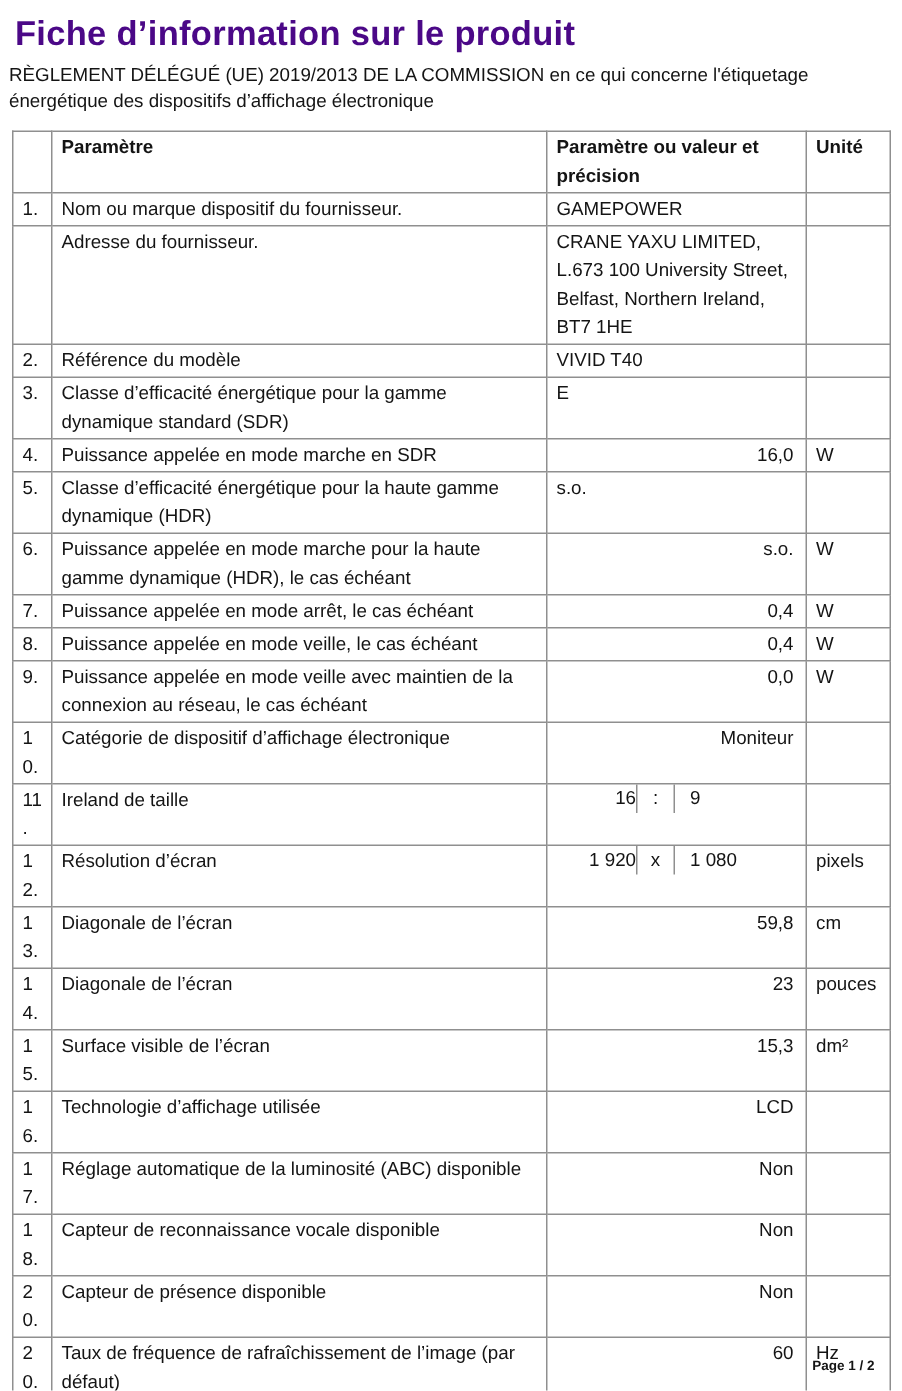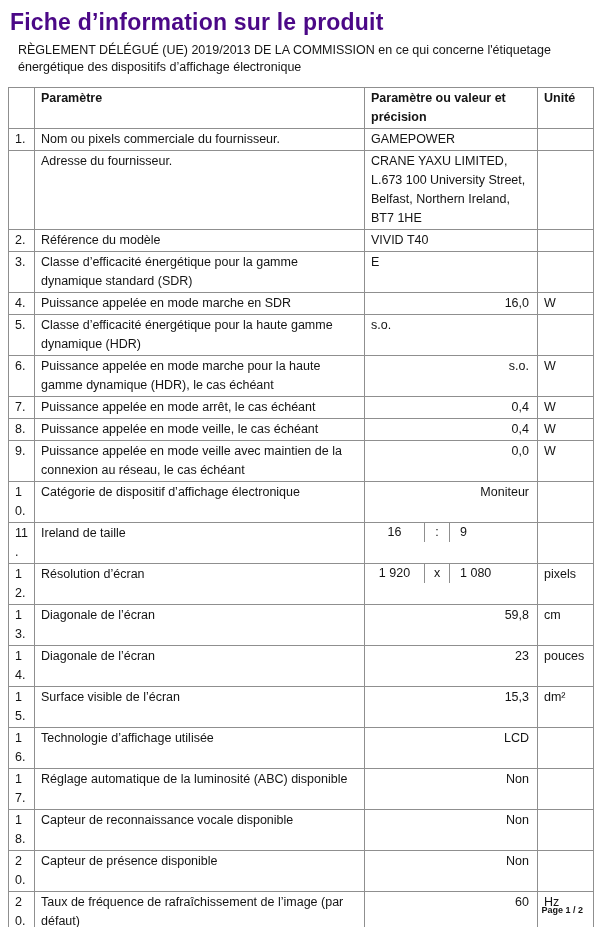--- a/index.html
+++ b/index.html
@@ -15,42 +15,42 @@
     font-family:"Liberation Sans","DejaVu Sans",sans-serif;
   }
   .page-title{
     color:var(--accent);
     font-size:23px;font-weight:700;
     padding:9px 10px 3px 10px;
     letter-spacing:0.2px;
   }
   .regulation{
     font-size:12.5px;line-height:17px;
-    padding:3px 12px 4px 18px;
+    padding:3px 12px 4px 6px;
   }
   table.fiche{
     border-collapse:collapse;table-layout:fixed;
     margin:7px 8px 0 8px;width:585px;
   }
   table.fiche th, table.fiche td{
     border:1px solid var(--border);
     font-size:12.5px;line-height:19px;
     vertical-align:top;
     padding:1px 6px 1px 6px;
     word-wrap:break-word;
   }
   th{font-weight:700;text-align:left;}
   td.num{padding-left:7px;padding-right:2px;}
   td.param{padding-left:6px;padding-right:8px;}
   td.val.left{text-align:left;margin-left:48px;}
   td.val.right{text-align:right;padding-right:8px;}
   td.unit{padding-left:6px;}
   td.val.split{padding:0;}
   .split-wrap{display:flex;width:100%;}
-  .split-a{flex:0 0 60px;text-align:center;border-right:1px solid var(--border);}
+  .split-a{flex:0 0 60px;text-align:right;border-right:1px solid var(--border);}
   .split-b{flex:0 0 25px;text-align:center;border-right:1px solid var(--border);}
   .split-c{flex:1 1 auto;text-align:left;padding-left:10px;}
   .page-footer{
     position:absolute;right:18px;bottom:12px;
     font-size:9px;font-weight:700;
   }
 </style>
 </head>
 <body>
 
@@ -67,21 +67,21 @@
   <tbody>
       <tr>
     <th class="num"></th>
     <th>Paramètre</th>
     <th>Paramètre ou valeur et précision</th>
     <th>Unité</th>
   </tr>
 
   <tr>
     <td class="num">1.</td>
-    <td class="param">Nom ou pixels commerciale du fournisseur.</td>
+    <td class="param">Nom ou marque dispositif du fournisseur.</td>
     <td class="val left">GAMEPOWER</td>
     <td class="unit"></td>
   </tr>
   <tr>
     <td class="num"></td>
     <td class="param">Adresse du fournisseur.</td>
     <td class="val left">CRANE YAXU LIMITED, L.673 100 University Street, Belfast, Northern Ireland, BT7 1HE</td>
     <td class="unit"></td>
   </tr>
   <tr>

